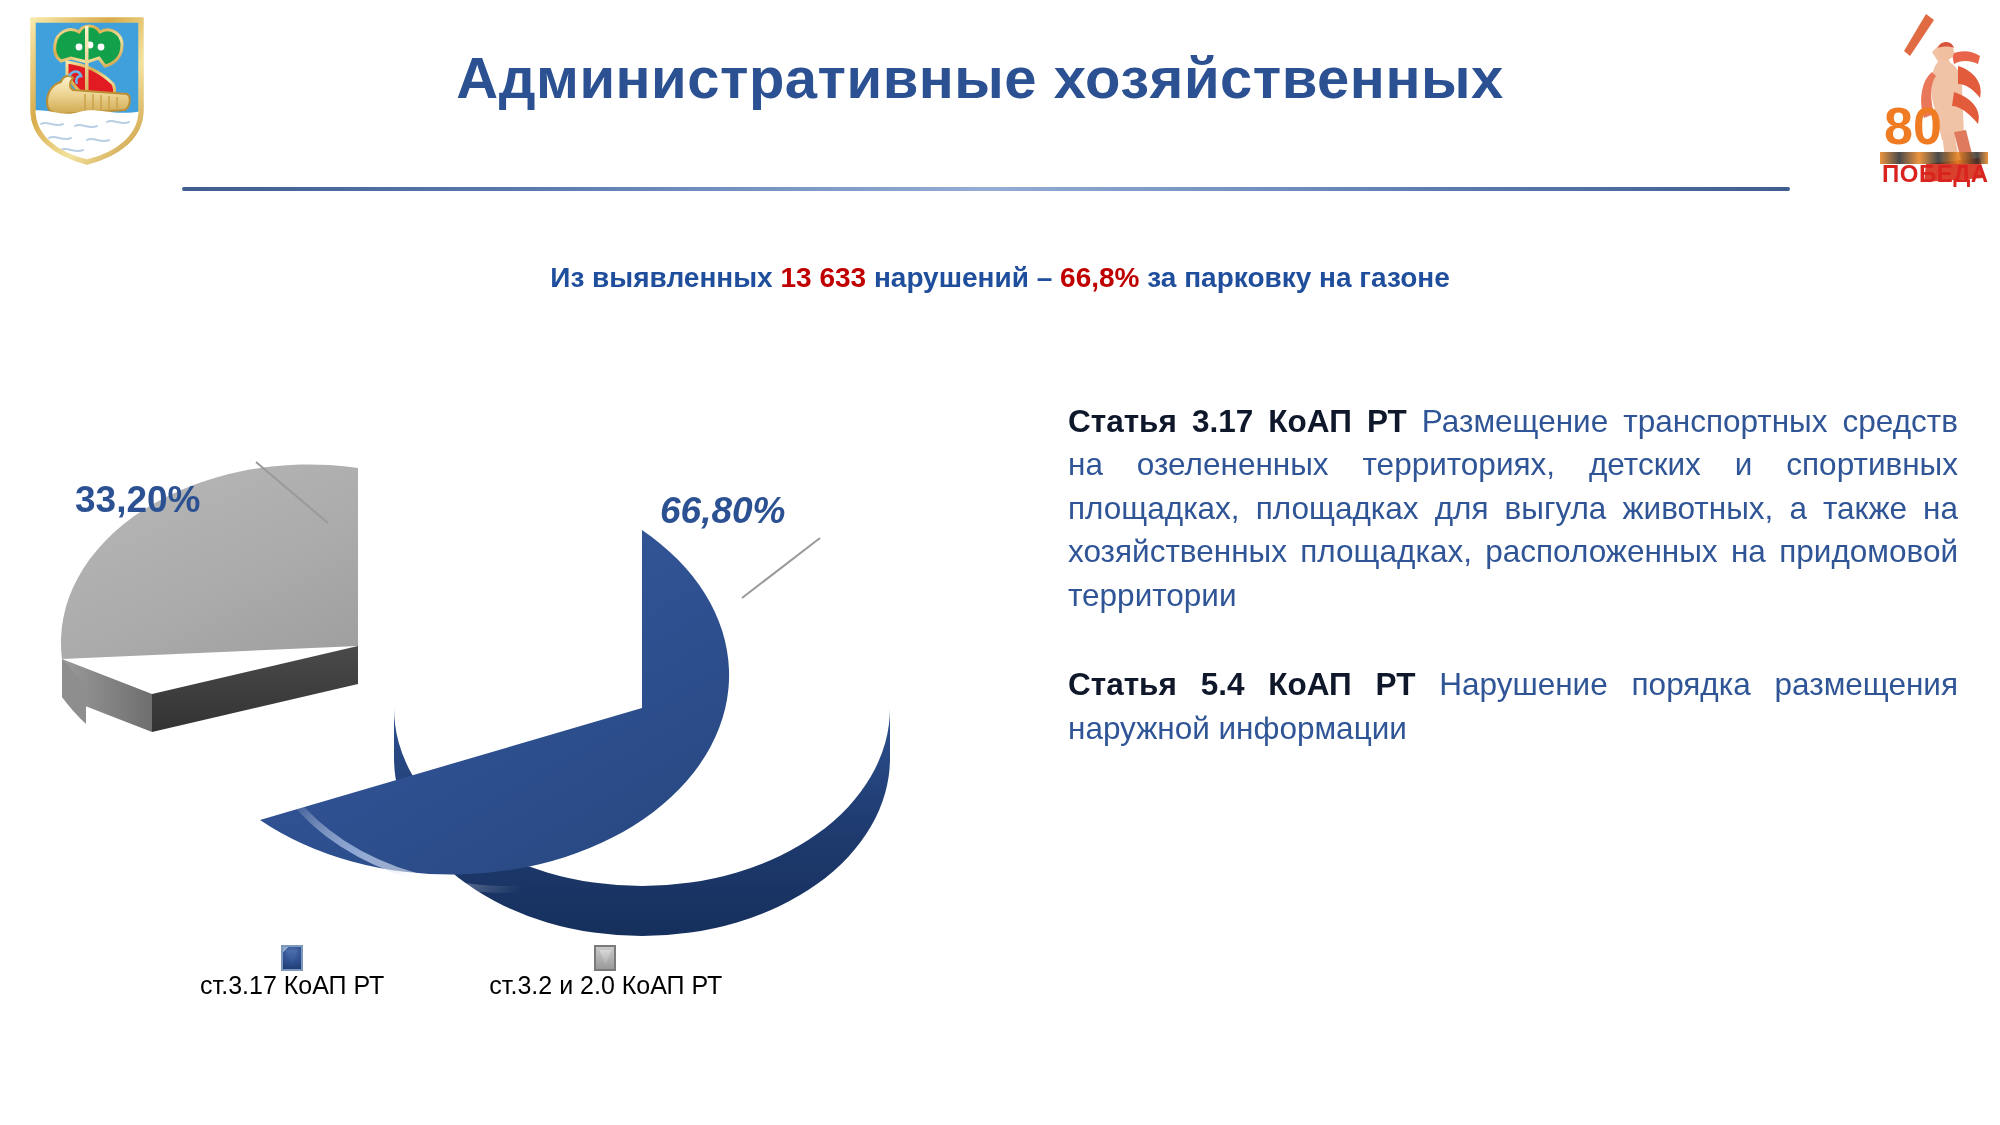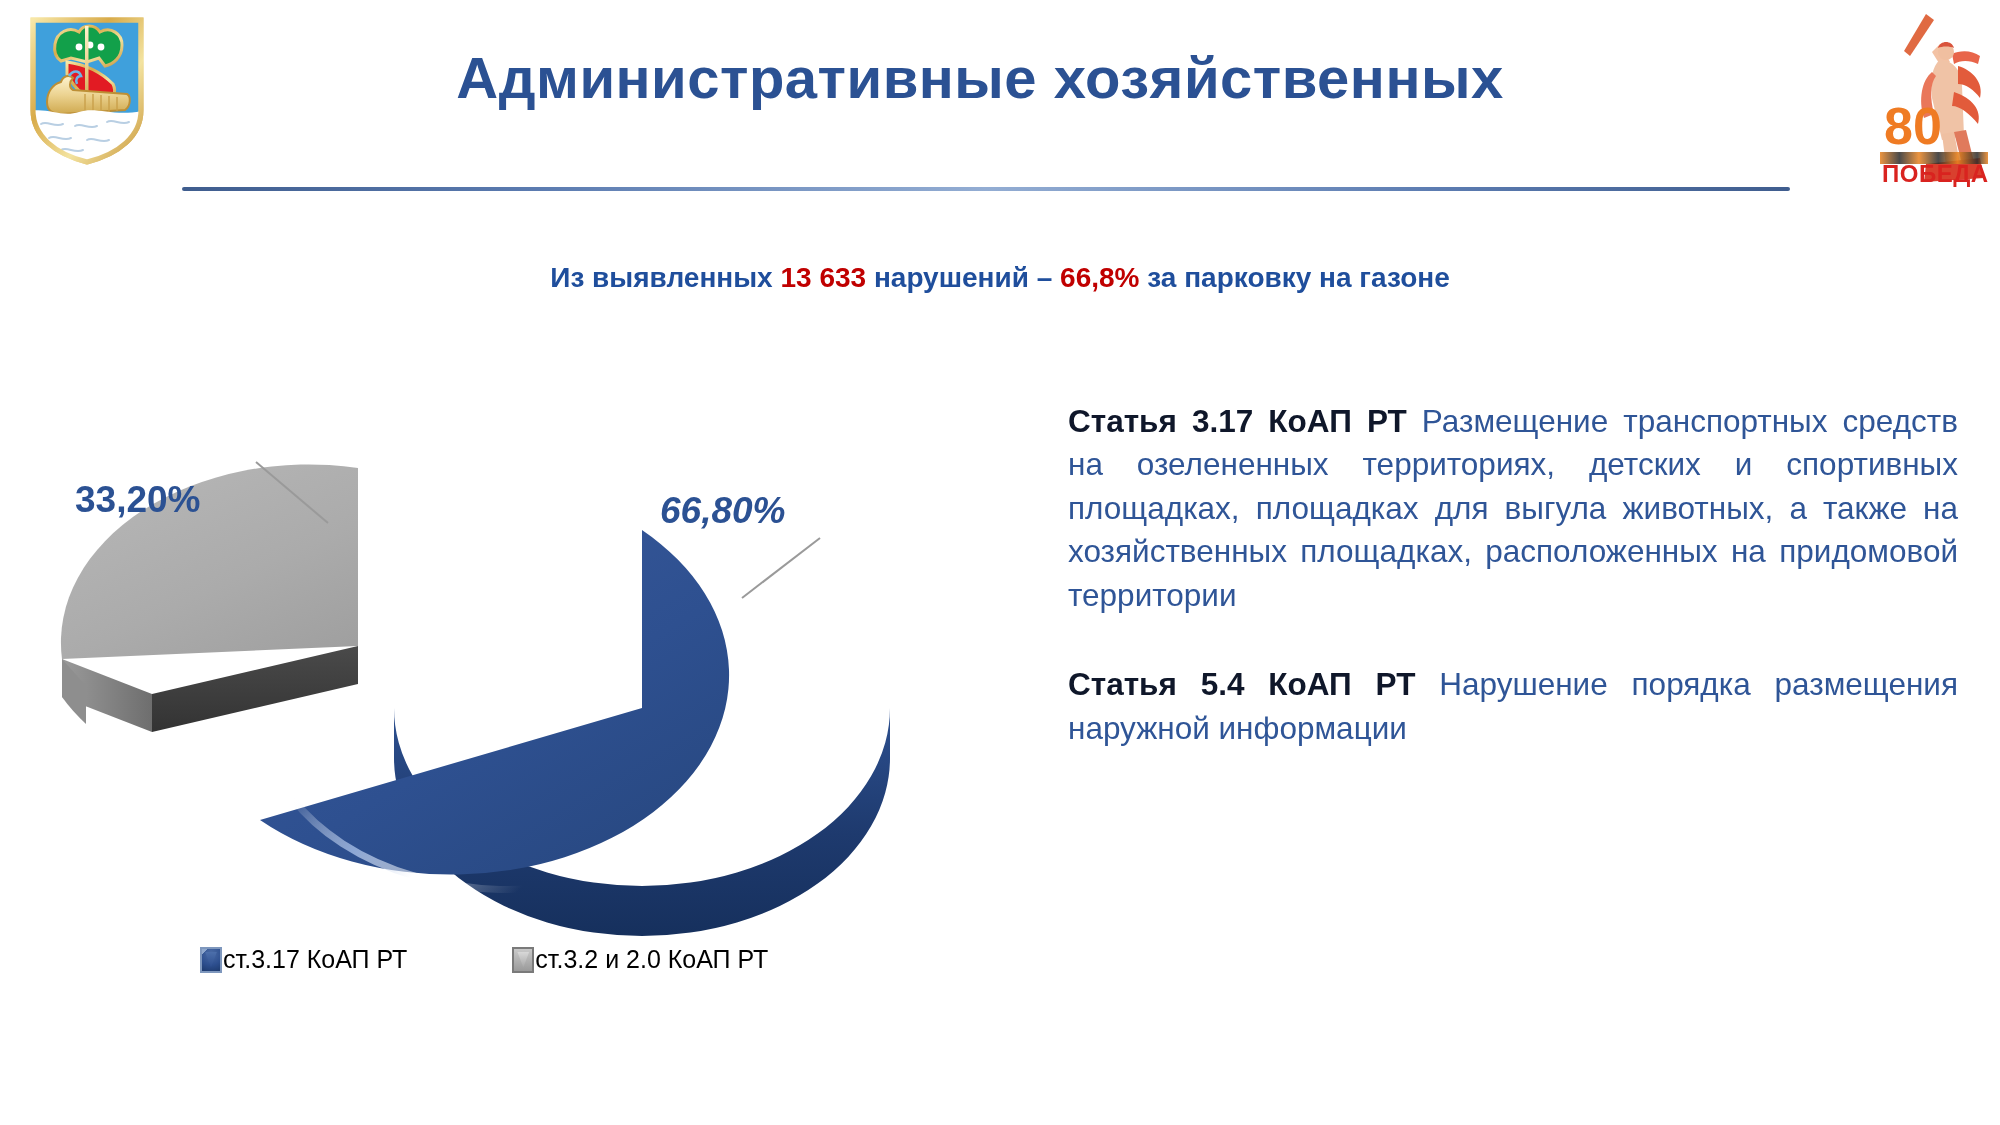--- a/index.html
+++ b/index.html
@@ -114,21 +114,21 @@
     width: 700px;
     display: flex;
     flex-direction: row;
     align-items: center;
     gap: 105px;
     font-size: 25px;
     color: #000000;
   }
   .legend-item {
     display: flex;
-    flex-direction: row;
+    flex-direction: column;
     align-items: center;
   }
   .swatch {
     width: 22px;
     height: 26px;
     margin-right: 1px;
     flex: 0 0 auto;
     position: relative;
   }
   .swatch.blue {

